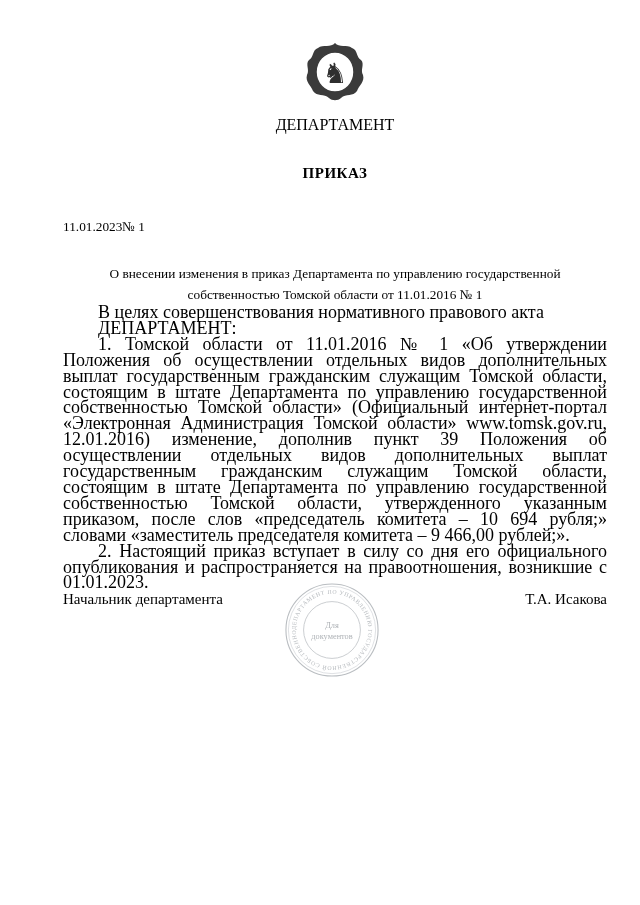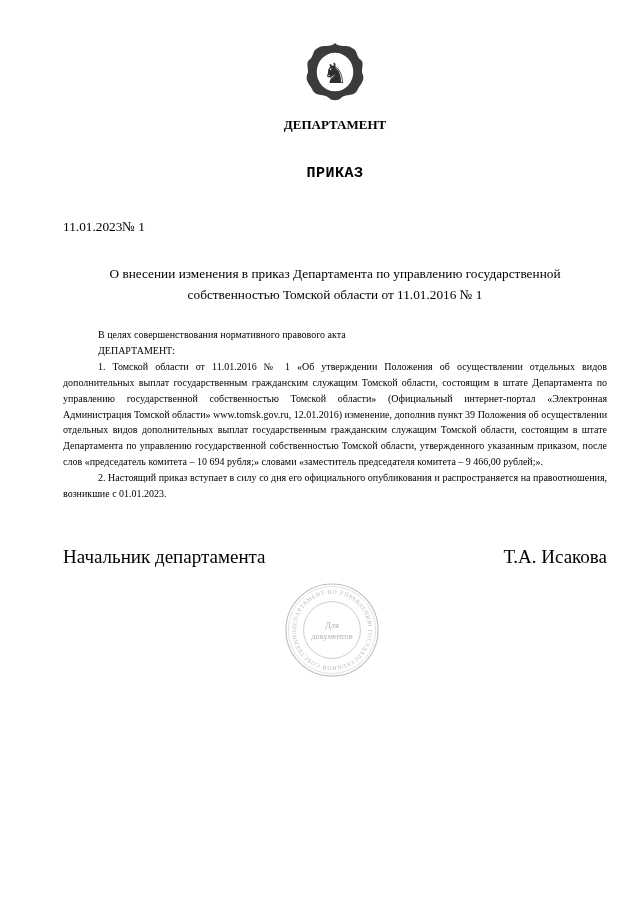--- a/index.html
+++ b/index.html
@@ -8,40 +8,39 @@
     width:640px;height:905px;
     margin:0 auto;
     background:#ffffff;
     font-family:"Liberation Serif","DejaVu Serif",serif;
     color:#000;
     box-sizing:border-box;
     padding:42px 33px 0 63px;
     overflow:hidden;
   }
   .emblem-wrap{width:64px;height:60px;margin:0 auto;}
-  .org-header{margin-top:12px;text-align:center;font-weight:bold;font-size:13px;line-height:21px;}
-  .doc-type{margin-top:30px;text-align:center;font-weight:bold;font-size:15px;letter-spacing:0.5px;font-family:Liberation Mono, monospace;}
+  .org-header{margin-top:12px;text-align:center;font-weight:normal;font-size:16px;line-height:21px;}
+  .doc-type{margin-top:30px;text-align:center;font-weight:bold;font-size:15px;letter-spacing:0.5px;}
   .meta-row{
     margin-top:37px;
     display:flex;align-items:baseline;
     font-size:13.3px;
   }
   .subject{
     margin:28px auto 0 auto;
     max-width:500px;
     text-align:center;
     font-size:13.3px;line-height:21px;
   }
-  .body{margin-top:22px;font-size:10px;line-height:15.9px;}
+  .body{font-size:18px;line-height:15.9px;}
   .body p{margin:0;text-indent:35px;}
   .body p.just{text-align:justify;}
   .signature-row{
-    margin-top:44px;
     display:flex;justify-content:space-between;align-items:baseline;
-    font-size:19px;
+    font-size:15px;
   }
   .stamp{
     position:absolute;
     left:283px;top:581px;
     width:98px;height:98px;
     pointer-events:none;
   }
 </style>
 </head>
 <body>

